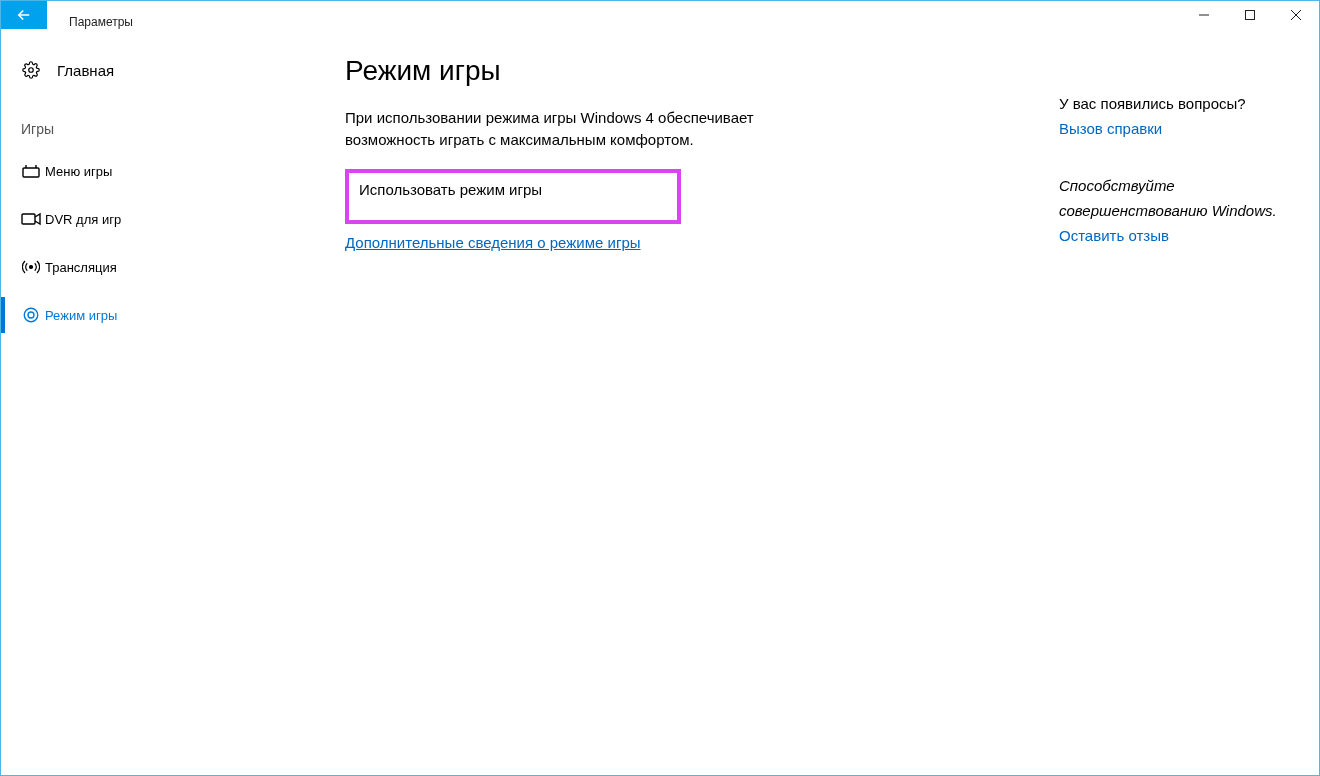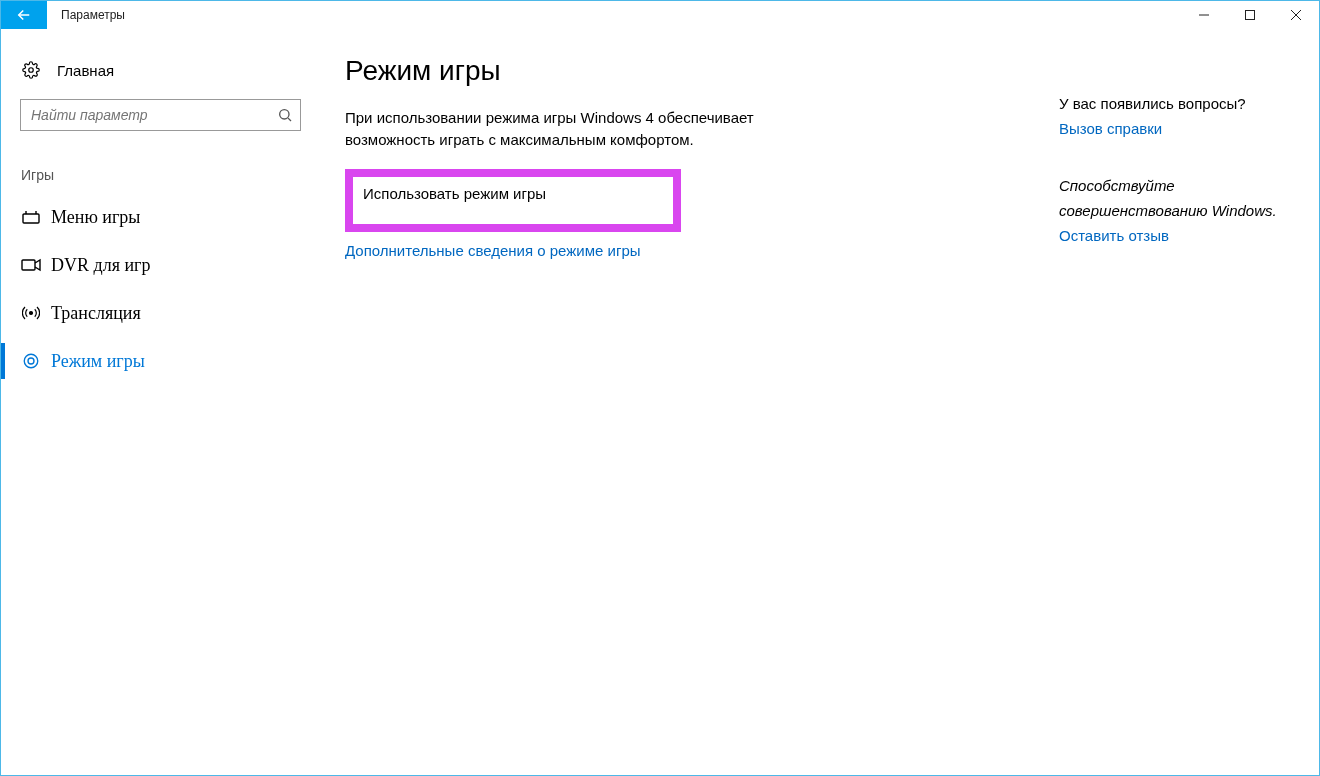--- a/index.html
+++ b/index.html
@@ -9,22 +9,23 @@
     font-size: 14px;
     color: #000;
     background: #fff;
     border: 1px solid #4db8e8;
   }
 
   
   .titlebar {
     height: 28px;
     display: flex;
-    align-items: center;
-    position: relative;
+    align-items: flex-end;
+    position: relative;
+    gap: 8px;
   }
   .back-btn {
     width: 46px;
     height: 28px;
     background: #00a2ed;
     display: flex;
     align-items: center;
     justify-content: center;
     color: #fff;
   }
@@ -88,27 +89,26 @@
     color: #444;
   }
   .section-label {
     margin: 36px 0 10px 20px;
     font-size: 14px;
     color: #555;
   }
   .nav-item {
     display: flex;
     align-items: center;
-    gap: 10px;
+    gap: 4px;
     height: 48px;
     padding: 0 20px;
-    font-size: 18px;
+    font-size: 13px;
     cursor: default;
     position: relative;
-    font-family: Liberation Serif, serif;
   }
   .nav-item.active {
     color: #0078d7;
   }
   .nav-item.active::before {
     content: "";
     position: absolute;
     left: 0;
     top: 6px;
     bottom: 6px;
@@ -128,21 +128,21 @@
     font-weight: 400;
     margin-bottom: 20px;
   }
   .desc {
     font-size: 15px;
     line-height: 1.45;
     max-width: 420px;
     margin-bottom: 18px;
   }
   .highlight-box {
-    border: 8px solid #d946ef;
+    border: 4px solid #d946ef;
     width: 336px;
     padding: 8px 10px 12px 10px;
     margin-bottom: 10px;
   }
   .toggle-label {
     font-size: 15px;
     margin-bottom: 10px;
   }
   .toggle-row {
     display: flex;
@@ -164,21 +164,21 @@
     width: 14px;
     height: 14px;
     border-radius: 50%;
     background: #fff;
   }
   .toggle-state { font-size: 15px; }
   .link {
     color: #0067c0;
     font-size: 15px;
   }
-  .link-more { margin-top: 8px; }
+  .link-more { margin-top: 8px; text-decoration: underline; }
 
   
   .rightcol {
     width: 260px;
     padding: 66px 20px 14px 0;
   }
   .right-block { margin-bottom: 40px; }
   .right-title { font-size: 15px; margin-bottom: 8px; }
   .right-sub { font-size: 15px; margin-bottom: 8px; font-style: italic; }
 
@@ -220,29 +220,20 @@
     <div class="home-row">
       <span class="nav-icon">
         <svg width="18" height="18" viewBox="0 0 24 24" fill="none" stroke="#000" stroke-width="1.6">
             <circle cx="12" cy="12" r="3"></circle>
             <path d="M19.4 15a1.65 1.65 0 0 0 .33 1.82l.06.06a2 2 0 1 1-2.83 2.83l-.06-.06a1.65 1.65 0 0 0-1.82-.33 1.65 1.65 0 0 0-1 1.51V21a2 2 0 0 1-4 0v-.09a1.65 1.65 0 0 0-1-1.51 1.65 1.65 0 0 0-1.82.33l-.06.06a2 2 0 1 1-2.83-2.83l.06-.06a1.65 1.65 0 0 0 .33-1.82 1.65 1.65 0 0 0-1.51-1H3a2 2 0 0 1 0-4h.09a1.65 1.65 0 0 0 1.51-1 1.65 1.65 0 0 0-.33-1.82l-.06-.06a2 2 0 1 1 2.83-2.83l.06.06a1.65 1.65 0 0 0 1.82.33h0a1.65 1.65 0 0 0 1-1.51V3a2 2 0 0 1 4 0v.09a1.65 1.65 0 0 0 1 1.51h0a1.65 1.65 0 0 0 1.82-.33l.06-.06a2 2 0 1 1 2.83 2.83l-.06.06a1.65 1.65 0 0 0-.33 1.82v0a1.65 1.65 0 0 0 1.51 1H21a2 2 0 0 1 0 4h-.09a1.65 1.65 0 0 0-1.51 1z"></path>
           </svg>
       </span>
       <span>Главная</span>
     </div>
 
-    <div class="search-wrap">
-      <input class="search-input" type="text" placeholder="Найти параметр" style="">
-      <span class="search-icon">
-        <svg width="16" height="16" viewBox="0 0 24 24" fill="none" stroke="#555" stroke-width="2">
-            <circle cx="11" cy="11" r="7"></circle>
-            <path d="M21 21l-4.3-4.3"></path>
-          </svg>
-      </span>
-    </div>
 
     <div class="section-label">Игры</div>
 
     <div class="nav-item">
       <span class="nav-icon">
         <svg width="18" height="14" viewBox="0 0 18 14" fill="none" stroke="#000" stroke-width="1.4">
             <rect x="1" y="4" width="16" height="9" rx="1"></rect>
             <path d="M4 1v3M14 1v3"></path>
           </svg>
       </span>

